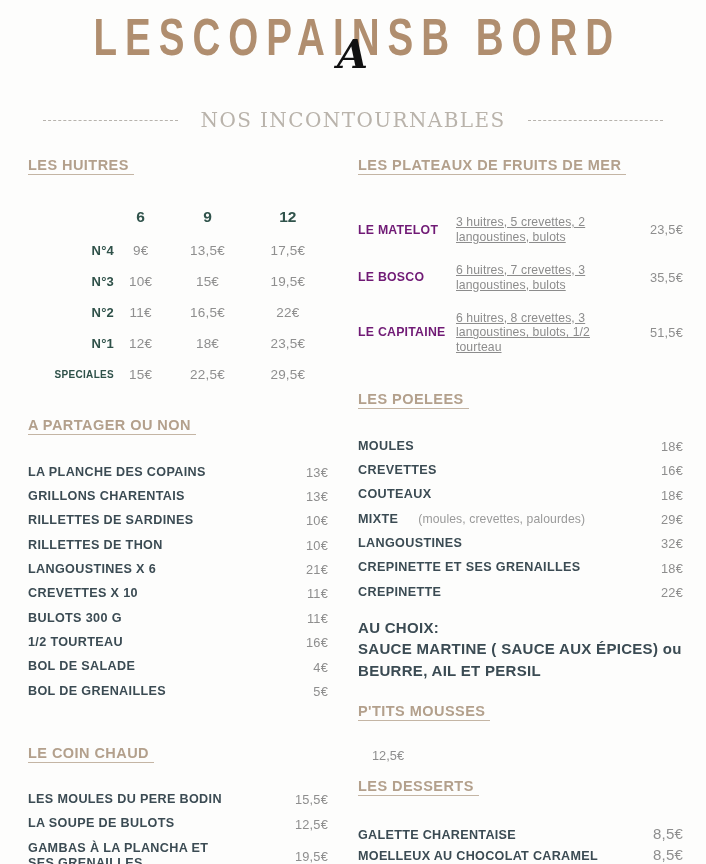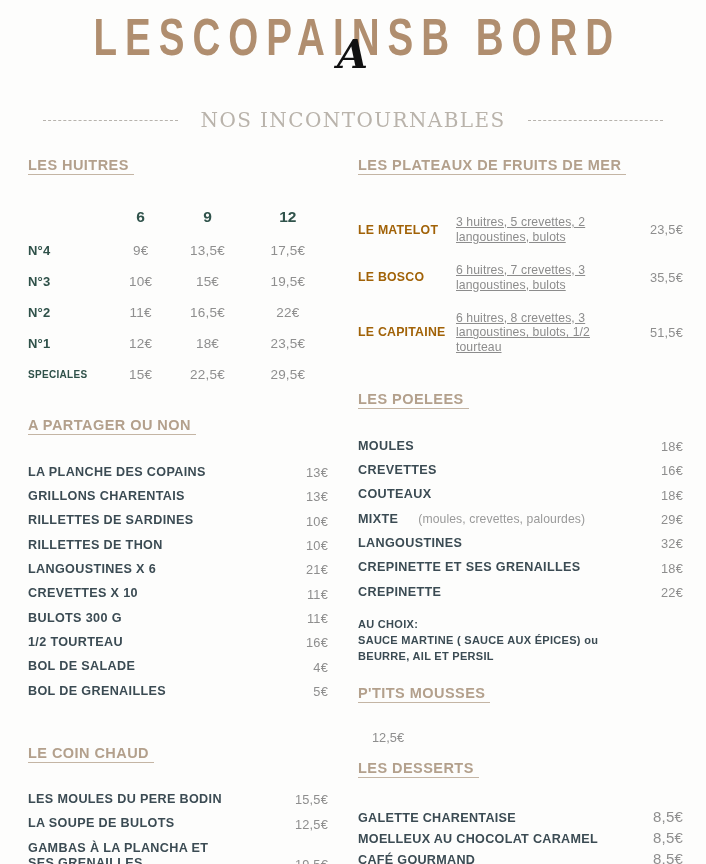--- a/index.html
+++ b/index.html
@@ -116,40 +116,40 @@
     font-size: 15.5px;
     font-weight: 700;
     color: #30534b;
     padding-bottom: 9px;
   }
   .oyster-table th.corner { width: 86px; }
   .oyster-table td.rowlabel {
     font-size: 13px;
     font-weight: 700;
     color: #2f5149;
-    text-align: left;
+    text-align: right;
     padding: 8px 0 8px 0;
     letter-spacing: 0.2px;
   }
   .oyster-table td.rowlabel.small {
     font-size: 10px;
     letter-spacing: 0.3px;
   }
   .oyster-table td.price {
     font-size: 13.5px;
     color: #8f8f8f;
     padding: 8px 0;
     letter-spacing: 0.2px;
   }
 
   
   .item-list { margin-top: 10px; }
   .item-row {
     display: flex;
-    align-items: flex-end;
+    align-items: center;
     justify-content: space-between;
     padding: 4.5px 0;
   }
   .item-row .name {
     font-size: 12.6px;
     font-weight: 700;
     letter-spacing: 0.35px;
     color: #3b4b53;
     line-height: 1.22;
   }
@@ -173,21 +173,21 @@
   .platter-row {
     display: flex;
     align-items: center;
     padding: 9px 0;
   }
   .platter-row .pname {
     flex: 0 0 98px;
     font-size: 12.3px;
     font-weight: 700;
     letter-spacing: 0.25px;
-    color: #a16207;
+    color: #701a75;
     line-height: 1.2;
   }
   .platter-row .pdesc {
     flex: 1;
     font-size: 12.2px;
     color: #8c8c8c;
     line-height: 1.22;
     padding-right: 8px;
     letter-spacing: 0.1px;
     text-decoration: underline;
@@ -196,21 +196,21 @@
     flex: 0 0 46px;
     text-align: right;
     font-size: 12.8px;
     color: #8e8e8e;
     letter-spacing: 0.2px;
   }
 
   
   .note-block {
     margin-top: 12px;
-    font-size: 11px;
+    font-size: 15px;
     font-weight: 700;
     color: #3b4b53;
     line-height: 1.45;
     letter-spacing: 0.3px;
   }
 
   
   .multi-row {
     display: flex;
     align-items: center;

